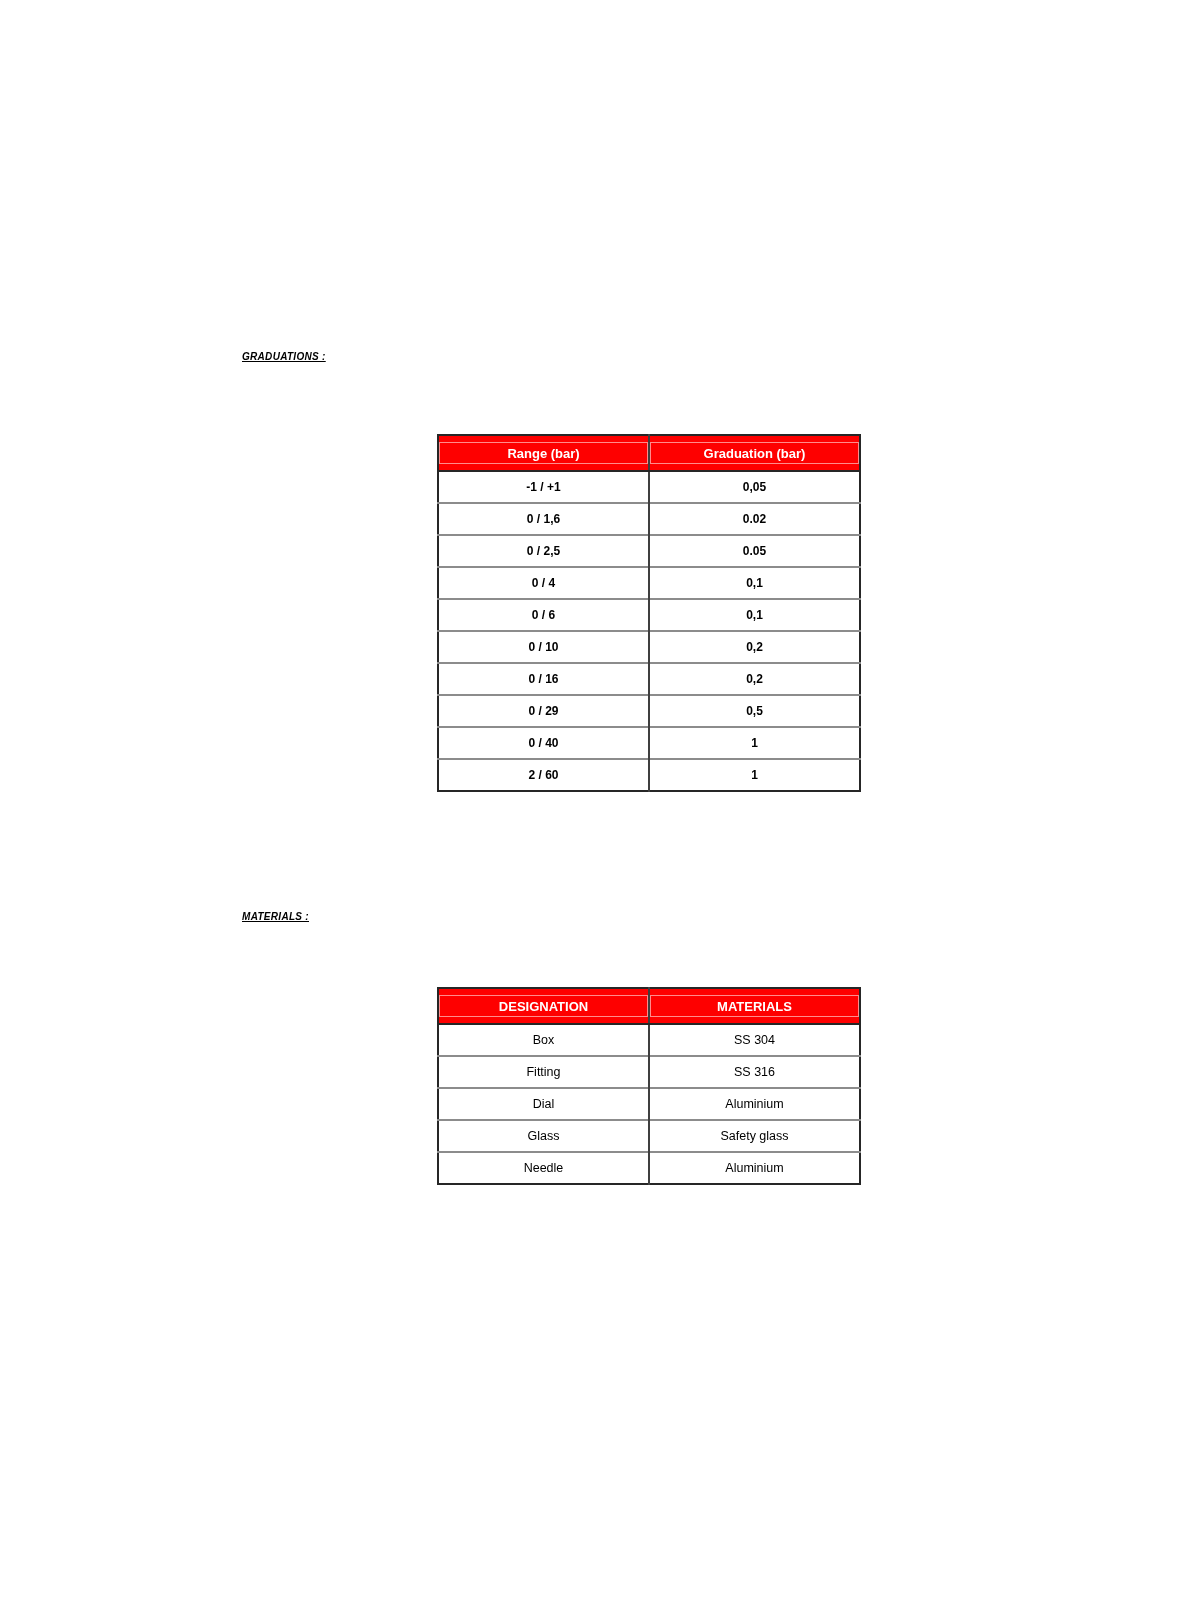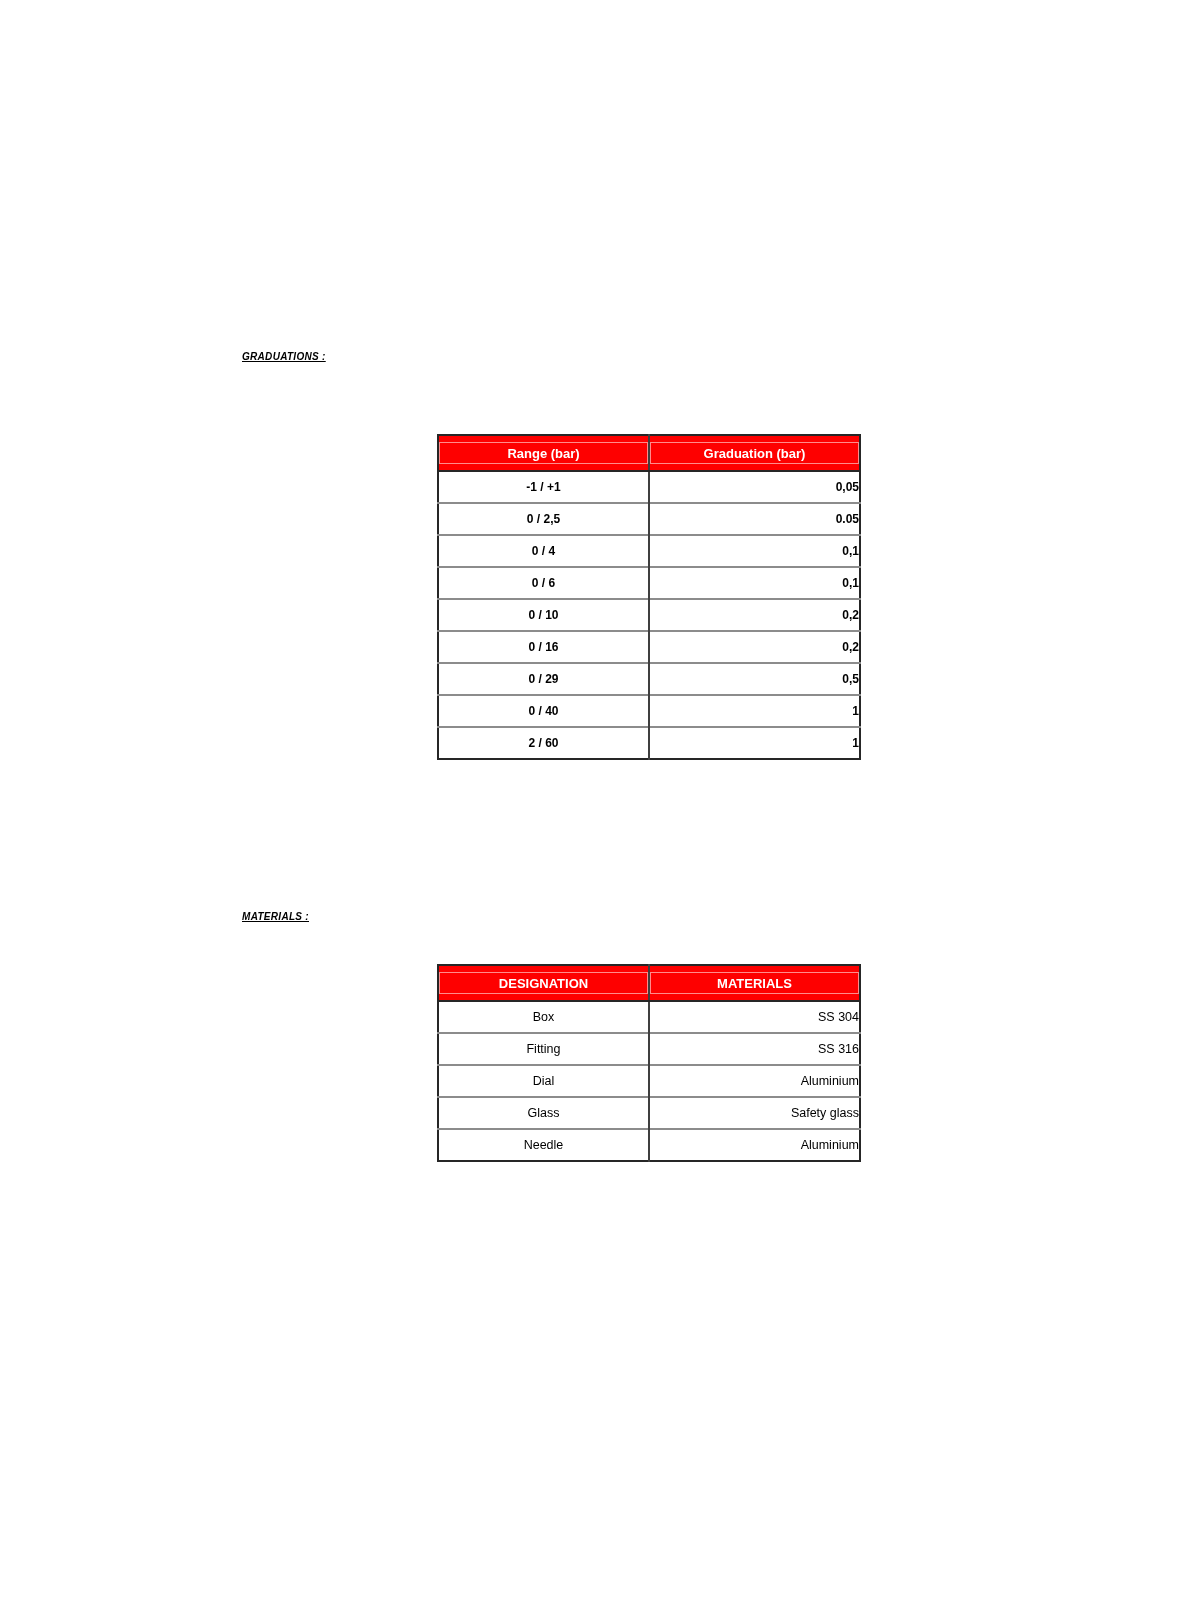--- a/index.html
+++ b/index.html
@@ -28,33 +28,32 @@
 
   .data-table {
     position: absolute;
     left: 437px;
     width: 424px;
     border-collapse: collapse;
     table-layout: fixed;
     border: 2px solid #262626;
   }
   #table-graduations { top: 434px; }
-  #table-materials   { top: 964px; }
+  #table-materials   { top: 987px; }
 
   .data-table th {
     background: #fe0000;
     height: 36px;
     padding: 0;
     border-bottom: 2px solid #262626;
     vertical-align: middle;
   }
   .data-table th + th,
   .data-table td + td {
     border-left: 2px solid #3f3f3f;
-    text-align: right;
   }
   .hdr-box {
     display: flex;
     align-items: center;
     justify-content: center;
     margin: 5px 0;
     height: 22px;
     border: 1px solid rgba(255, 255, 255, 0.55);
     color: #ffffff;
     font-size: 13px;
@@ -87,20 +86,24 @@
         </th>
         <th>
           <div class="hdr-box">Graduation (bar)</div>
         </th>
       </tr>
     </thead>
     <tbody>
       <tr>
         <td>-1 / +1</td>
         <td>0,05</td>
+      </tr>
+      <tr>
+        <td>0 / 1,6</td>
+        <td>0.02</td>
       </tr>
       <tr>
         <td>0 / 2,5</td>
         <td>0.05</td>
       </tr>
       <tr>
         <td>0 / 4</td>
         <td>0,1</td>
       </tr>
       <tr>

